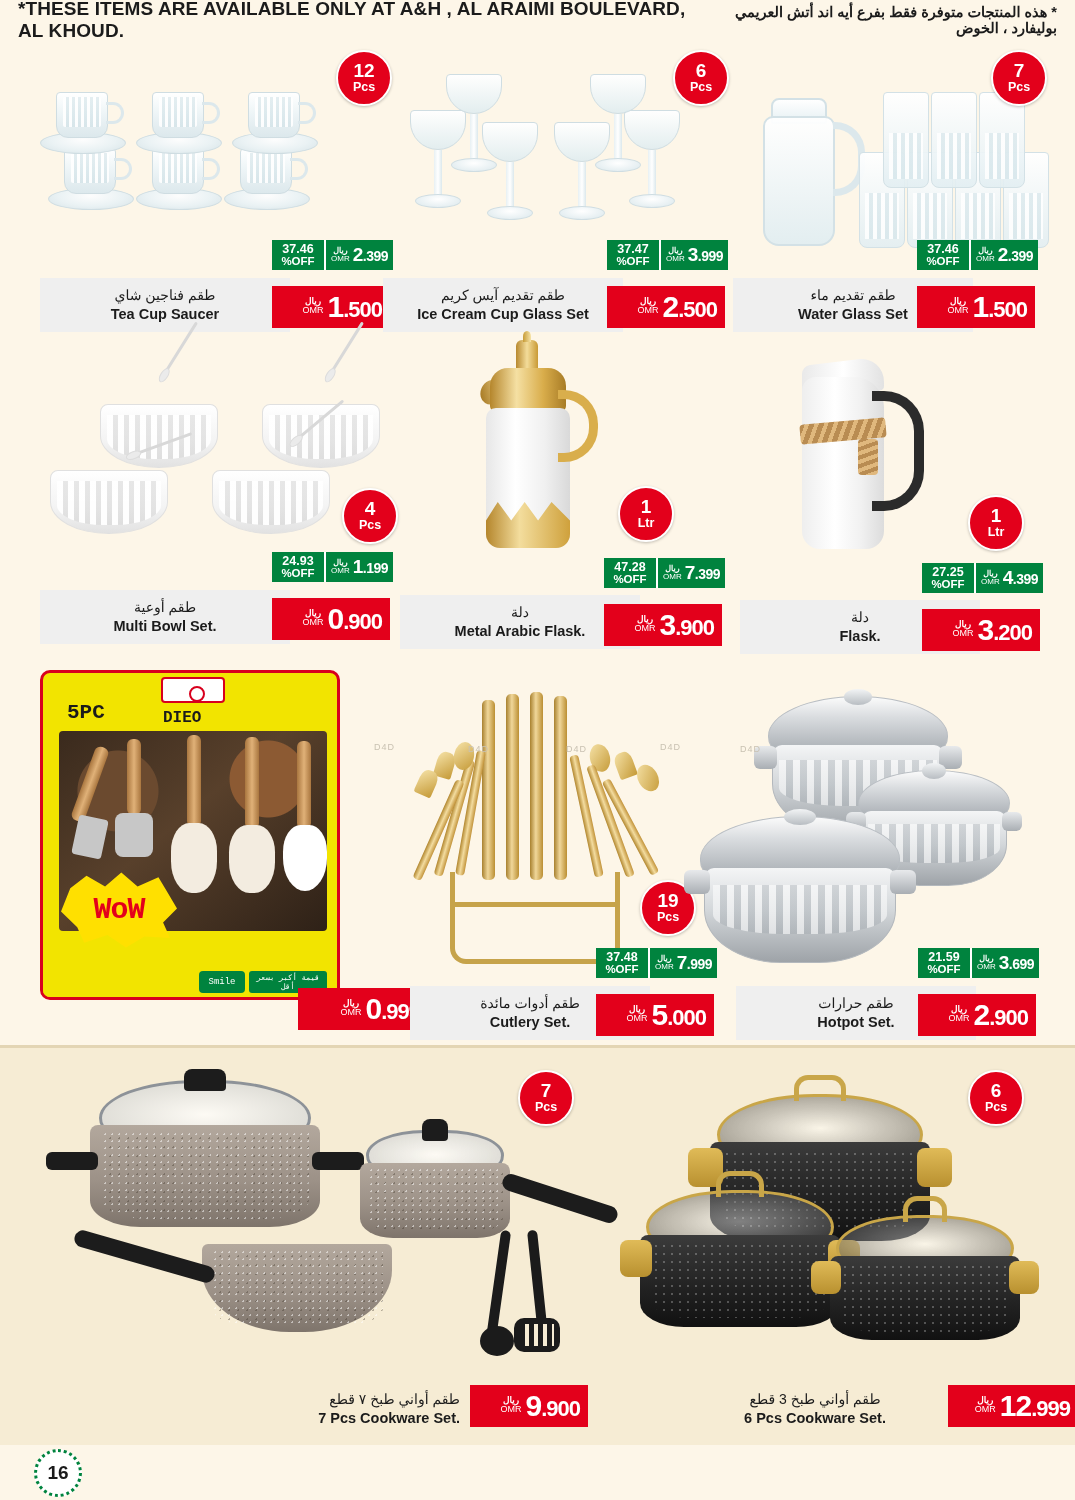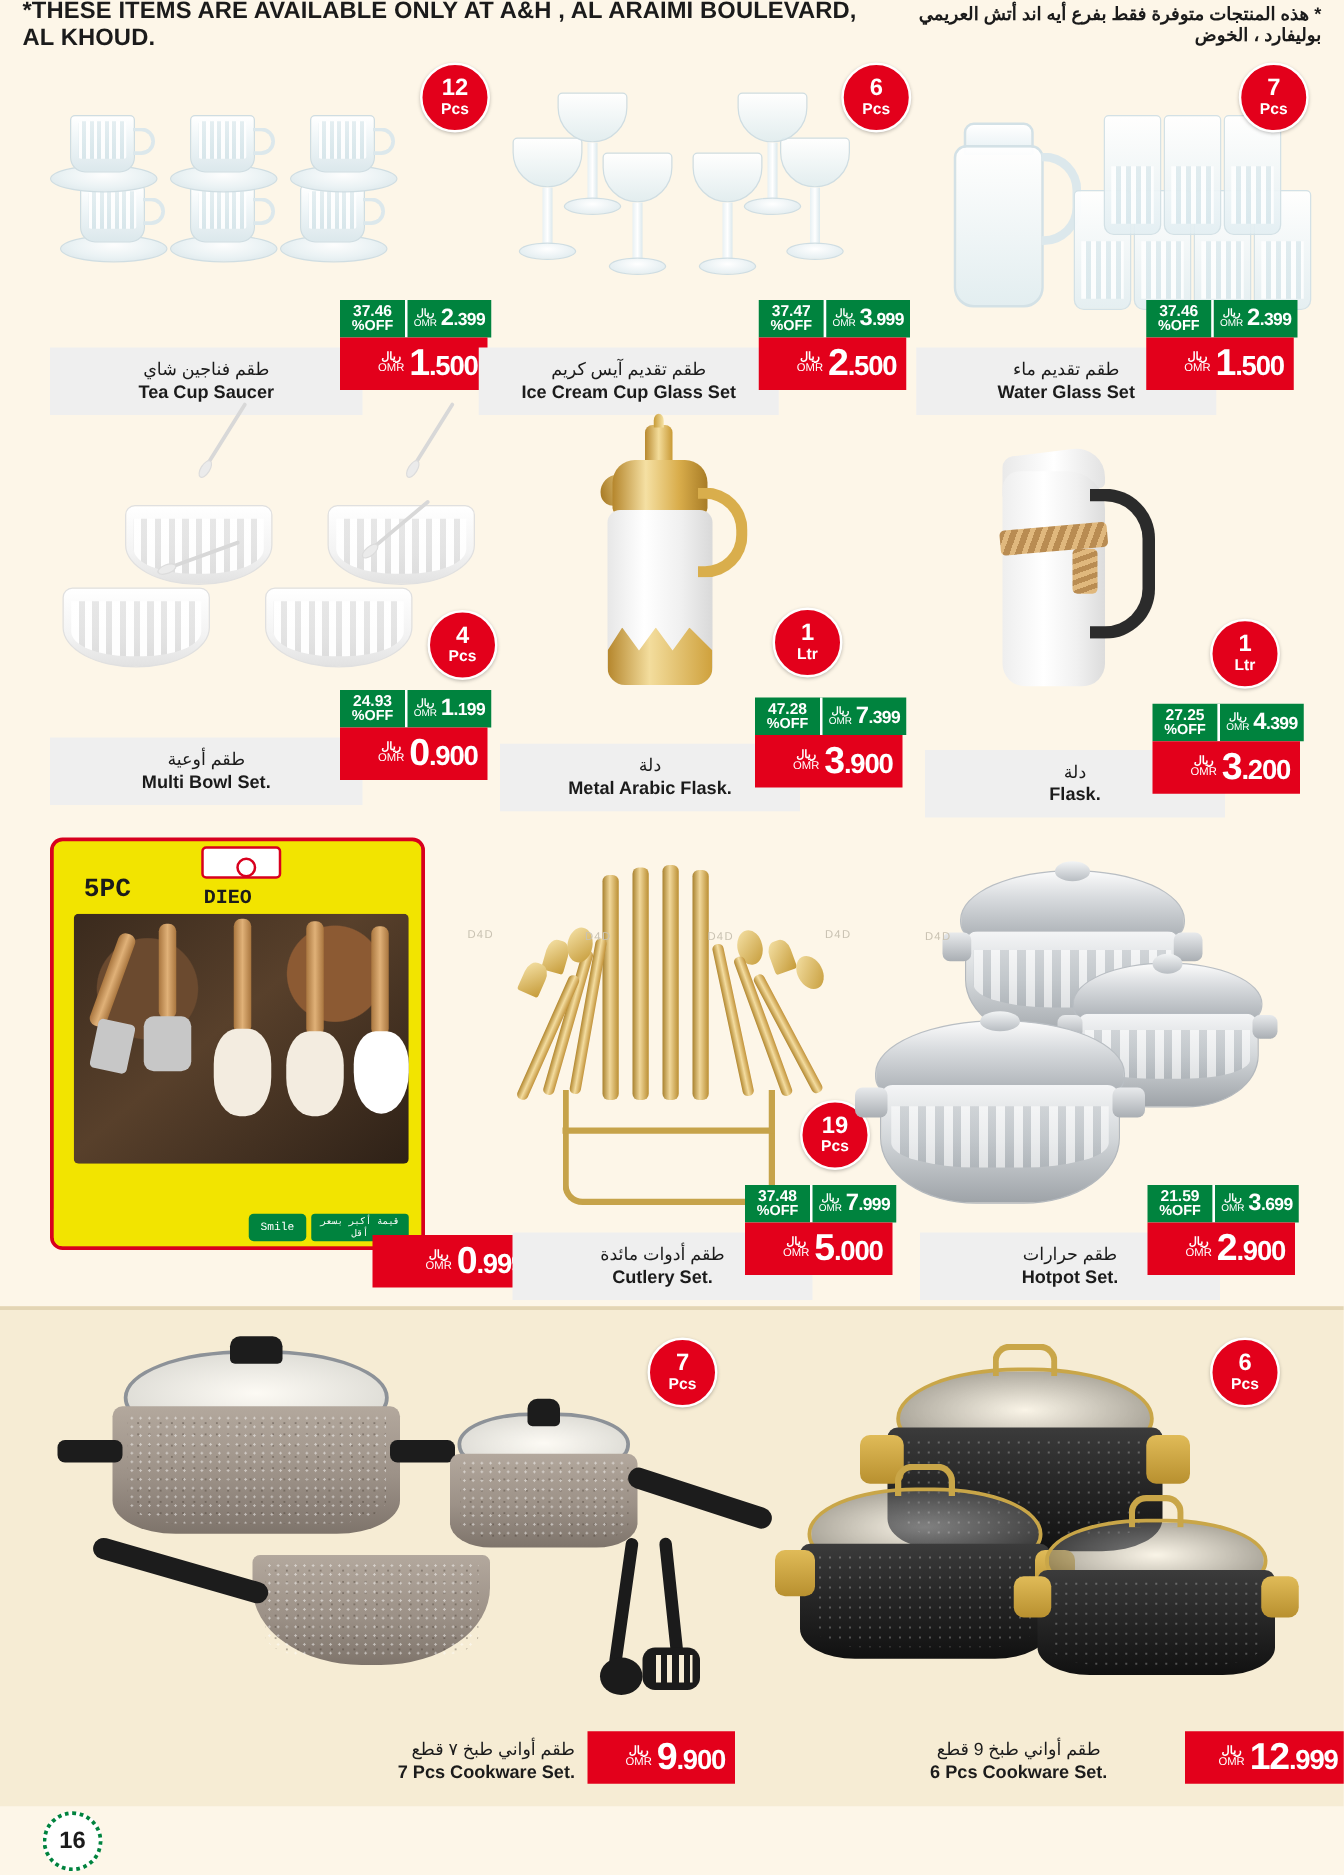--- a/index.html
+++ b/index.html
@@ -37,21 +37,21 @@
     position: absolute;
     background: #efefef;
     display: flex; flex-direction: column; justify-content: center;
     padding: 4px 10px;
   }
   .nameplate .ar { font-size: 14px; color: #1b1b1b; text-align: center; direction: rtl; line-height: 1.25; }
   .nameplate .en { font-size: 14.5px; color: #1b1b1b; text-align: center; font-weight: bold; line-height: 1.25; }
 
   
   .pricewrap { position: absolute; display: flex; flex-direction: column; align-items: flex-start; }
-  .oldrow { display: flex; height: 30px; }
+  .oldrow { display: flex; height: 46px; }
   .offbox {
     background: #00833e; color: #fff; width: 52px; height: 30px;
     display: flex; flex-direction: column; align-items: center; justify-content: center;
     line-height: 1.0;
   }
   .offbox .pct { font-size: 12.5px; font-weight: bold; }
   .offbox .lbl { font-size: 11.5px; font-weight: bold; }
   .oldprice {
     background: #00833e; color: #fff; height: 30px; min-width: 66px;
     display: flex; align-items: center; justify-content: center; gap: 3px;
@@ -703,20 +703,24 @@
 
         <div class="handlewood" style="left:128px; top:4px; height:92px;"></div>
         <div class="head-w" style="left:112px; top:92px; width:46px; height:70px;"></div>
 
         <div class="handlewood" style="left:186px; top:6px; height:92px;"></div>
         <div class="head-w" style="left:170px; top:94px; width:46px; height:68px;"></div>
 
         <div class="handlewood" style="left:238px; top:10px; height:88px;"></div>
         <div class="head-r" style="left:224px; top:94px; width:44px; height:66px;"></div>
       </div>
+      <div class="wowbadge">
+        <div class="burst"></div>
+        <div class="txt">WoW</div>
+      </div>
       <div class="brandstrip"></div>
       <div class="smile">Smile</div>
       <div class="arbox">قيمة أكبر بسعر أقل</div>
     </div>
 
 
     <div class="pricewrap" style="left:258px; top:318px;">
       <div class="newprice wide">
         <span class="cur">
           <span class="c1">ريال</span>
@@ -930,21 +934,21 @@
           <div class="ear r"></div>
       </div>
     </div>
 
     <div class="badge" style="left:378px; top:10px;">
       <span class="n">6</span>
       <span class="u">Pcs</span>
     </div>
 
     <div class="nameplate" style="left:90px; top:322px; width:270px; height:54px; background: transparent;">
-      <span class="ar">طقم أواني طبخ 9 قطع</span>
+      <span class="ar">طقم أواني طبخ 3 قطع</span>
       <span class="en">6 Pcs Cookware Set.</span>
     </div>
 
     <div class="pricewrap" style="left:358px; top:325px;">
       <div class="newprice wide">
         <span class="cur">
           <span class="c1">ريال</span>
             <span class="c2">OMR</span>
         </span>
         <span class="val"><span>12</span><span class="dec">.999</span></span>

